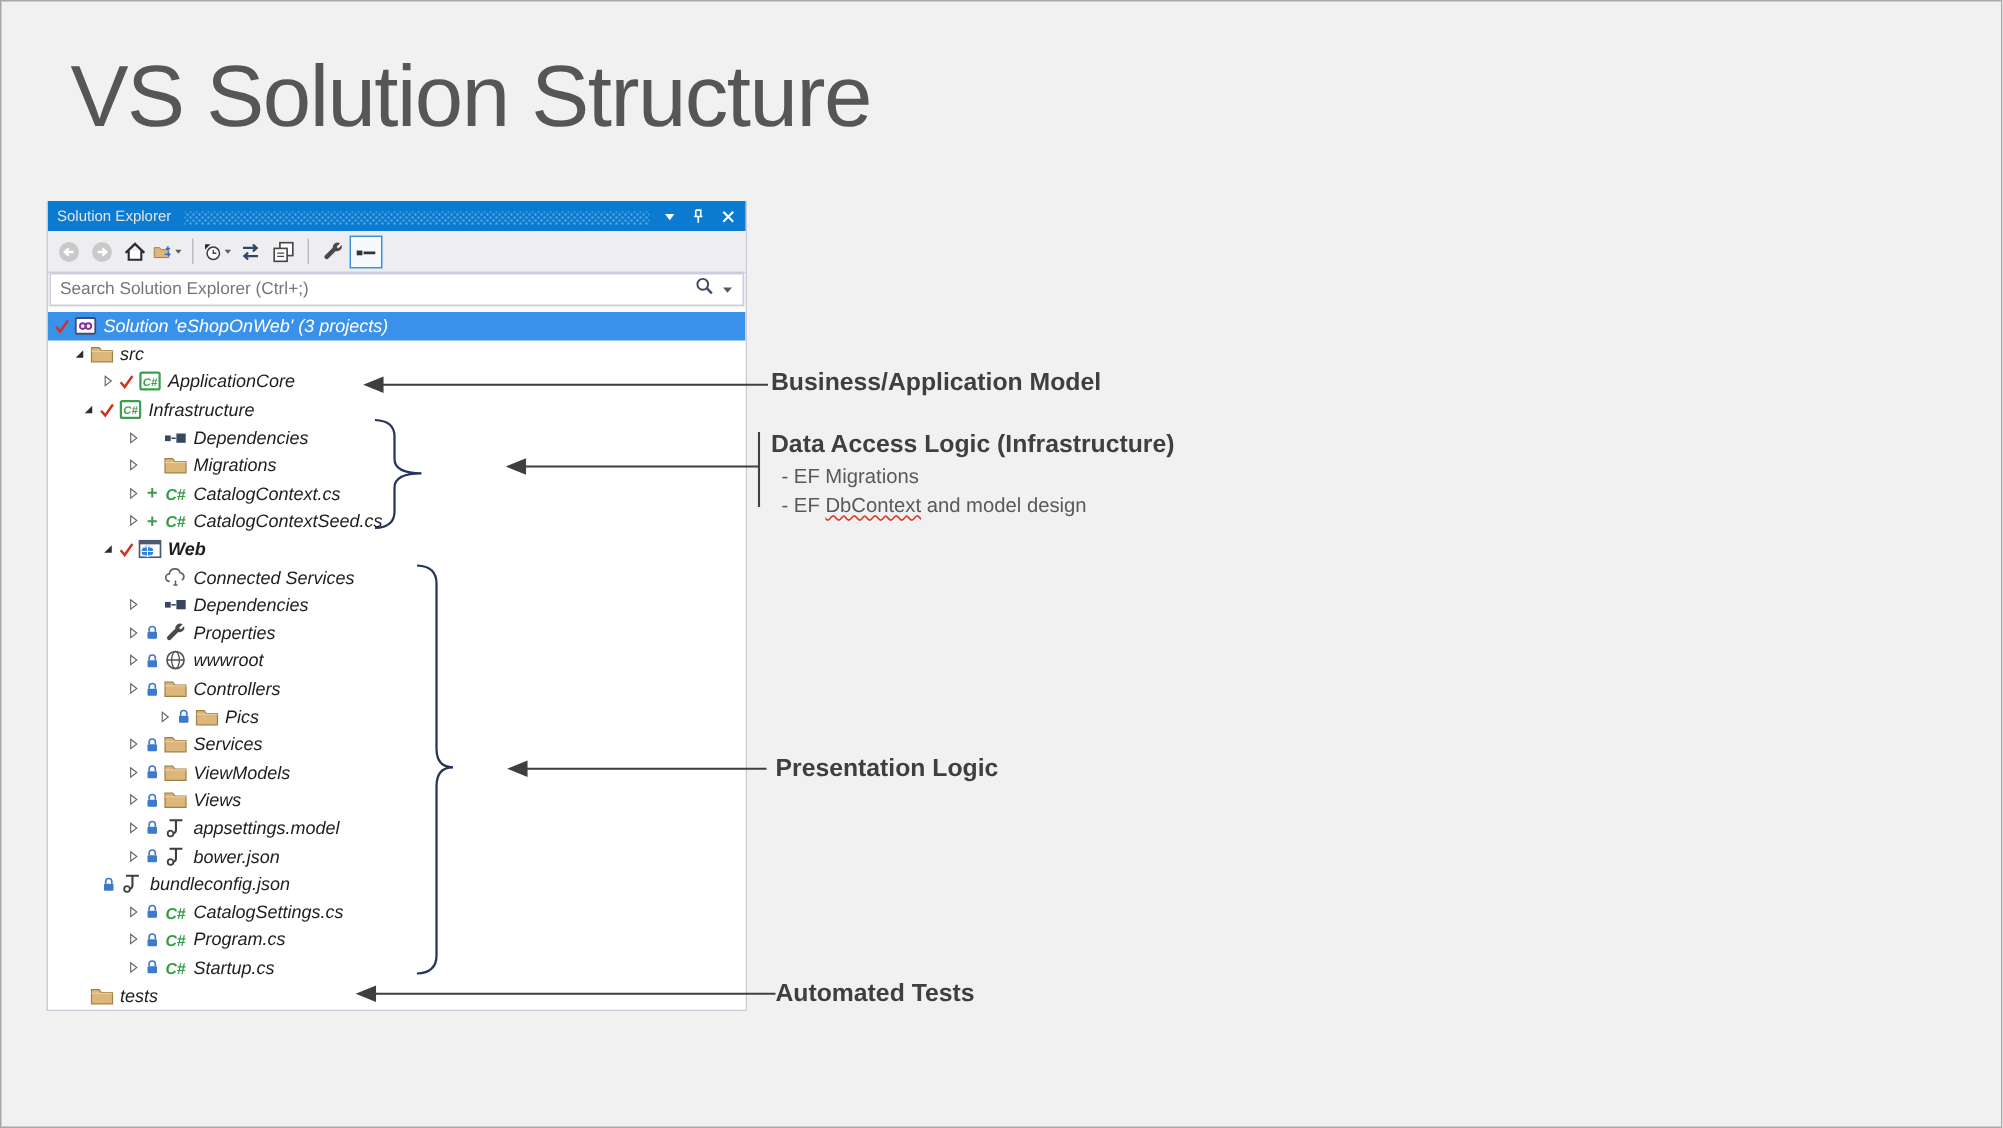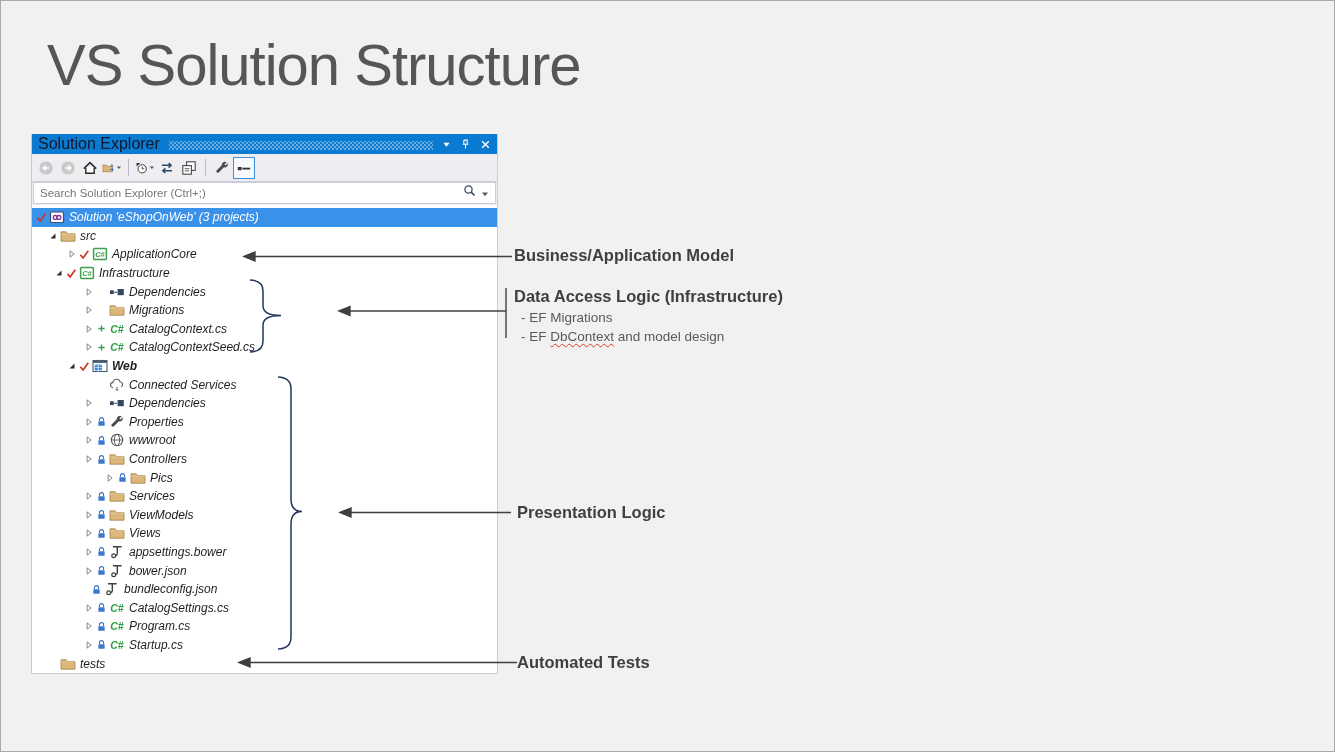--- a/index.html
+++ b/index.html
@@ -4,21 +4,21 @@
 <style>
   html,body{margin:0;padding:0;background:#e8e8e8;font-family:"Liberation Sans","DejaVu Sans",sans-serif;}
   #slide{position:relative;width:1335px;height:752px;background:#f1f1f1;border:1px solid #a9a9a9;box-sizing:border-box;overflow:hidden;}
 
   .slide-title{position:absolute;left:46px;top:30px;font-size:58px;font-weight:300;color:#565656;letter-spacing:-1px;}
 
   
   #panel{position:absolute;left:30px;top:133px;width:467px;height:540px;background:#fff;
          border:1px solid #c9ccd6;border-top:none;box-sizing:border-box;display:flex;flex-direction:column;}
   .tbar{height:20px;flex:none;background:var(--c-titlebar,#0b7ad1);display:flex;align-items:center;
-        color:#0f172a;font-size:16px;padding:0 6px;}
+        color:#e5e5e5;font-size:10px;padding:0 6px;}
   .tbar .ttl{white-space:nowrap;}
   .tbar .grip{flex:1;height:9px;margin:2px 9px 0 9px;
     background-image:radial-gradient(rgba(255,255,255,.38) .8px,transparent 1px),
                      radial-gradient(rgba(255,255,255,.38) .8px,transparent 1px);
     background-size:4px 4px;background-position:0 0,2px 2px;}
   .wctl{display:flex;align-items:center;gap:9px;flex:none;}
   .wctl span{display:flex;align-items:center;cursor:default;}
 
   .toolbar{height:27px;flex:none;background:var(--c-toolbarbg,#eeeef2);display:flex;align-items:center;padding:0 3px;}
   .tb-btn{width:22px;height:22px;display:flex;align-items:center;justify-content:center;gap:1px;
@@ -568,41 +568,41 @@
           <span class="slot-badge">
             <svg width="11" height="11">
               <use href="#i-lock"></use>
             </svg>
           </span>
           <span class="slot-icon">
             <svg width="16" height="16">
               <use href="#i-json"></use>
             </svg>
           </span>
-          <span class="lbl">appsettings.bower</span>
+          <span class="lbl">appsettings.model</span>
         </div>
         <div class="row" style="padding-left: 50px;">
           <span class="slot-exp">
             <svg width="10" height="10">
               <use href="#i-expc"></use>
             </svg>
           </span>
           <span class="slot-badge">
             <svg width="11" height="11">
               <use href="#i-lock"></use>
             </svg>
           </span>
           <span class="slot-icon">
             <svg width="16" height="16">
               <use href="#i-json"></use>
             </svg>
           </span>
           <span class="lbl">bower.json</span>
         </div>
-        <div class="row" style="padding-left: 21px; margin-left: 24px;">
+        <div class="row" style="padding-left: 21px;">
           <span class="slot-exp"></span>
           <span class="slot-badge">
             <svg width="11" height="11">
               <use href="#i-lock"></use>
             </svg>
           </span>
           <span class="slot-icon">
             <svg width="16" height="16">
               <use href="#i-json"></use>
             </svg>

